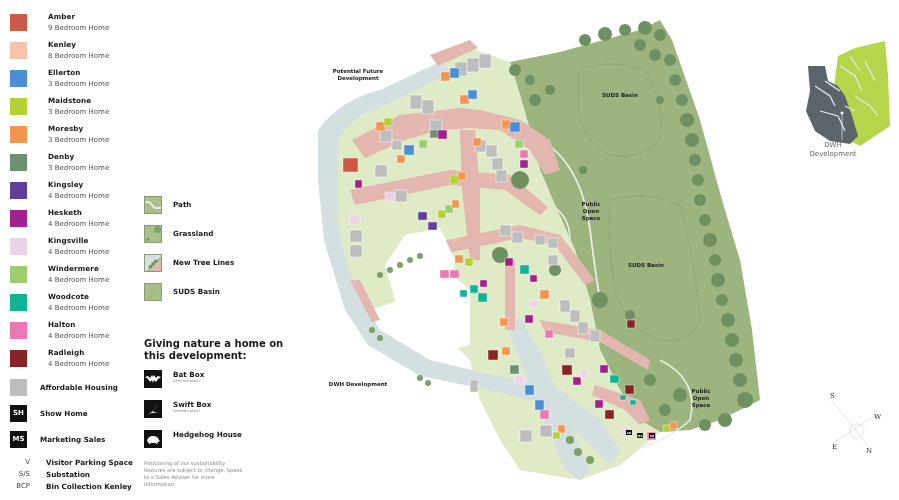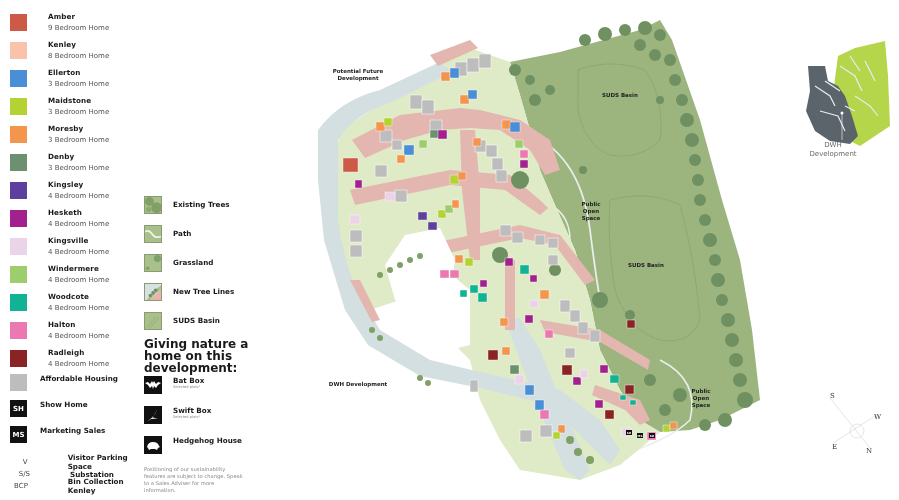--- a/index.html
+++ b/index.html
@@ -8,38 +8,38 @@
 
   
   .legend-types { position: absolute; left: 10px; top: 8px; width: 130px; }
   .lt-item { display: flex; align-items: center; height: 28px; gap: 8px; }
   .lt-swatch { width: 17px; height: 17px; margin-right: 13px; flex-shrink: 0; }
   .lt-text { line-height: 10px; }
   .lt-name { font-size: 7.2px; font-weight: bold; display: block; letter-spacing: 0.1px; }
   .lt-desc { font-size: 7px; color: #555; display: block; margin-top: 1px; }
 
   .lt-special { position: absolute; left: 10px; top: 374px; width: 130px; }
-  .ls-item { display: flex; align-items: flex-start; height: 26px; }
+  .ls-item { display: flex; align-items: center; height: 26px; }
   .ls-swatch { width: 17px; height: 17px; margin-right: 13px; flex-shrink: 0; }
   .ls-badge { width: 17px; height: 17px; margin-right: 13px; background: #111; color: #fff; font-size: 7px; font-weight: bold; display: flex; align-items: center; justify-content: center; flex-shrink: 0; }
   .ls-label { font-size: 7.2px; font-weight: bold; }
 
   .lt-abbrev { position: absolute; left: 6px; top: 456px; width: 140px; }
   .la-item { display: flex; align-items: center; height: 12px; }
   .la-code { width: 24px; text-align: right; font-size: 7px; color: #444; margin-right: 16px; }
-  .la-label { font-size: 7.2px; font-weight: bold; margin-left: 24px; }
+  .la-label { font-size: 7.2px; font-weight: bold; }
 
   
   .legend-land { position: absolute; left: 144px; top: 190px; width: 140px; }
   .ll-item { display: flex; align-items: center; height: 29px; }
   .ll-swatch { width: 18px; height: 18px; margin-right: 11px; border: 1px solid #8a9a72; flex-shrink: 0; }
   .ll-label { font-size: 7.2px; font-weight: bold; }
 
   .legend-nature { position: absolute; left: 144px; top: 338px; width: 140px; }
-  .ln-heading { font-size: 12px; font-weight: bold; line-height: 12px; margin-bottom: 2px; }
+  .ln-heading { font-size: 10px; font-weight: bold; line-height: 12px; margin-bottom: 8px; }
   .ln-item { display: flex; height: 30px; }
   .ln-icon { width: 18px; height: 18px; background: #111; margin-right: 11px; display: flex; align-items: center; justify-content: center; flex-shrink: 0; }
   .ln-name { font-size: 7.2px; font-weight: bold; display: block; }
   .ln-sub { font-size: 3.6px; color: #888; display: block; }
   .ln-note { font-size: 5.2px; color: #888; line-height: 7px; margin-top: 0px; width: 100px; }
 
   
   .map { position: absolute; left: 300px; top: 0; width: 500px; height: 500px; }
   .map-label { position: absolute; font-size: 5.5px; font-weight: bold; color: #222; text-align: center; line-height: 7px; }
 
@@ -171,29 +171,20 @@
     <span class="la-code">S/S</span>
     <span class="la-label">Substation</span>
   </div>
   <div class="la-item">
     <span class="la-code">BCP</span>
     <span class="la-label">Bin Collection Kenley</span>
   </div>
 </div>
 
 <div class="legend-land">
-  <div class="ll-item">
-    <svg class="ll-swatch" viewBox="0 0 18 18">
-      <rect width="18" height="18" fill="#a9c08a"></rect>
-      <circle cx="5" cy="5" r="5" fill="#7fa066"></circle>
-        <circle cx="13" cy="12" r="6" fill="#7fa066"></circle>
-        <circle cx="4" cy="14" r="3" fill="#8aaa70"></circle>
-    </svg>
-    <span class="ll-label">Existing Trees</span>
-  </div>
   <div class="ll-item">
     <svg class="ll-swatch" viewBox="0 0 18 18">
       <rect width="18" height="18" fill="#a9c08a"></rect>
       <path d="M0 6 Q5 4 8 9 T18 12" stroke="#eef2ee" stroke-width="2" fill="none"></path>
     </svg>
     <span class="ll-label">Path</span>
   </div>
   <div class="ll-item">
     <svg class="ll-swatch" viewBox="0 0 18 18">
       <rect width="18" height="18" fill="#a9c08a"></rect>

